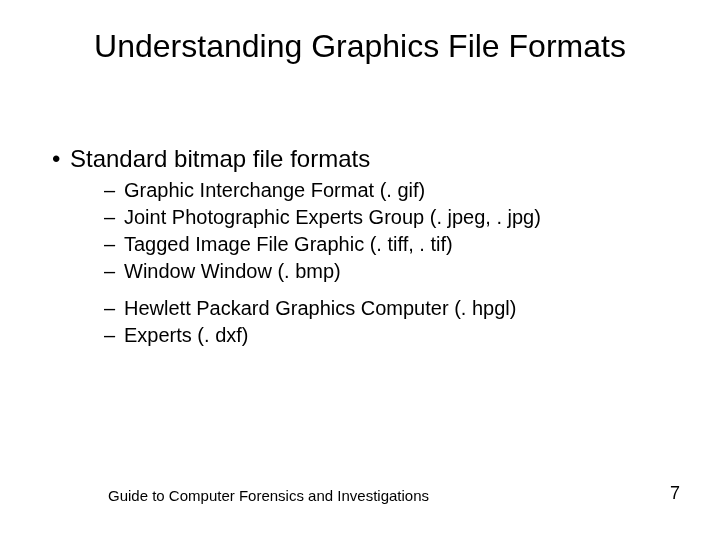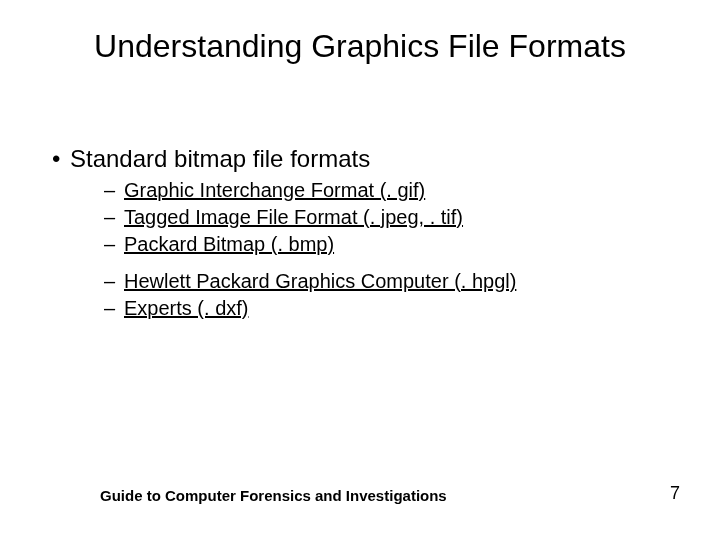--- a/index.html
+++ b/index.html
@@ -40,62 +40,62 @@
   }
   .l1::before {
     content: "•";
     position: absolute;
     left: 0;
     top: 0;
   }
   .sub {
     margin: 2px 0 14px 0;
     padding-left: 52px;
-    text-decoration: underline;
   }
   .l2 {
     font-size: 20px;
     margin: 4px 0;
     padding-left: 20px;
     position: relative;
   }
   .l2::before {
     content: "–";
     position: absolute;
     left: 0;
     top: 0;
   }
   .footer-text {
     position: absolute;
-    left: 100px;
+    left: 108px;
     bottom: 36px;
     font-size: 15px;
-    font-weight: 700;
+    font-weight: 400;
   }
   .page-num {
     position: absolute;
     right: 40px;
     bottom: 36px;
     font-size: 18px;
   }
 </style>
 </head>
 <body>
 
 <div class="slide">
 
   <div class="title">Understanding Graphics File Formats</div>
 
   <div class="body">
 
     <div class="l1">Standard bitmap file formats</div>
     <div class="sub">
       <div class="l2">Graphic Interchange Format (. gif)</div>
-      <div class="l2">Tagged Image File Format (. jpeg, . tif)</div>
-      <div class="l2">Packard Bitmap (. bmp)</div>
+      <div class="l2">Joint Photographic Experts Group (. jpeg, . jpg)</div>
+      <div class="l2">Tagged Image File Graphic (. tiff, . tif)</div>
+      <div class="l2">Window Window (. bmp)</div>
     </div>
 
     <div class="sub">
       <div class="l2">Hewlett Packard Graphics Computer (. hpgl)</div>
       <div class="l2">Experts (. dxf)</div>
     </div>
 
   </div>
 
   <div class="footer-text">Guide to Computer Forensics and Investigations</div>

